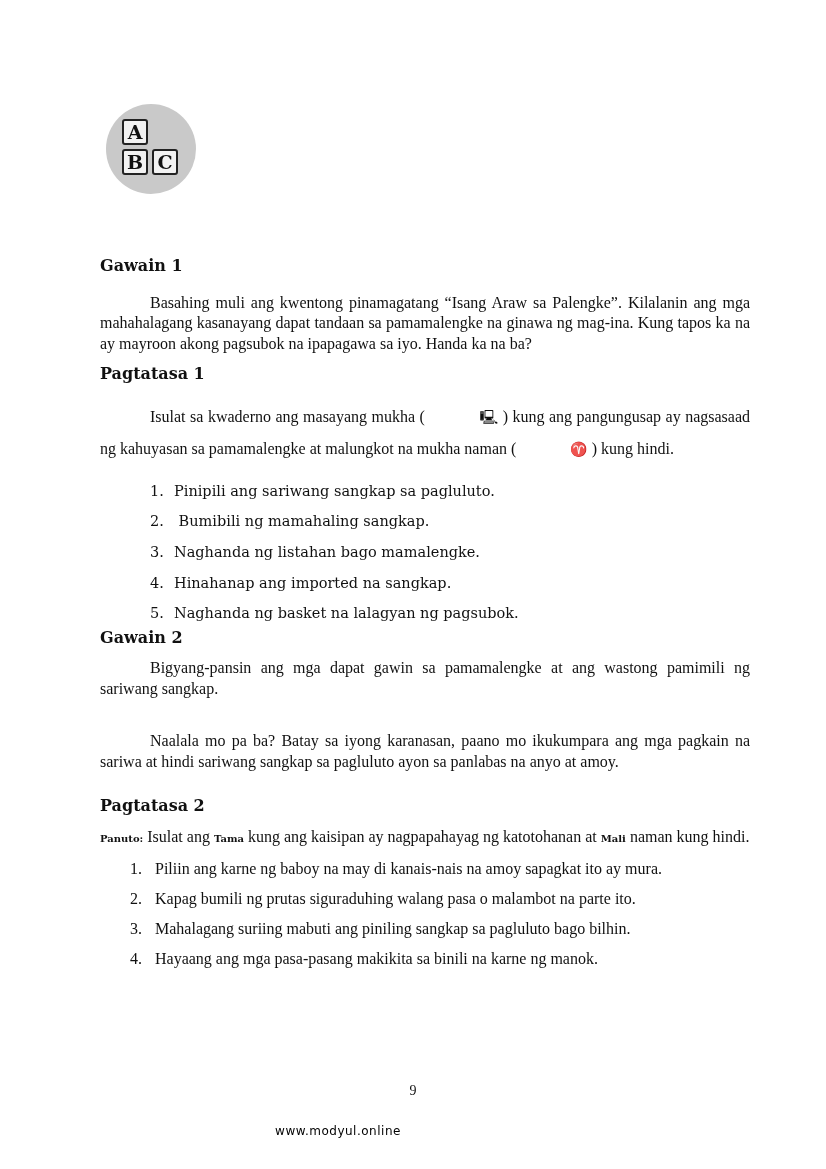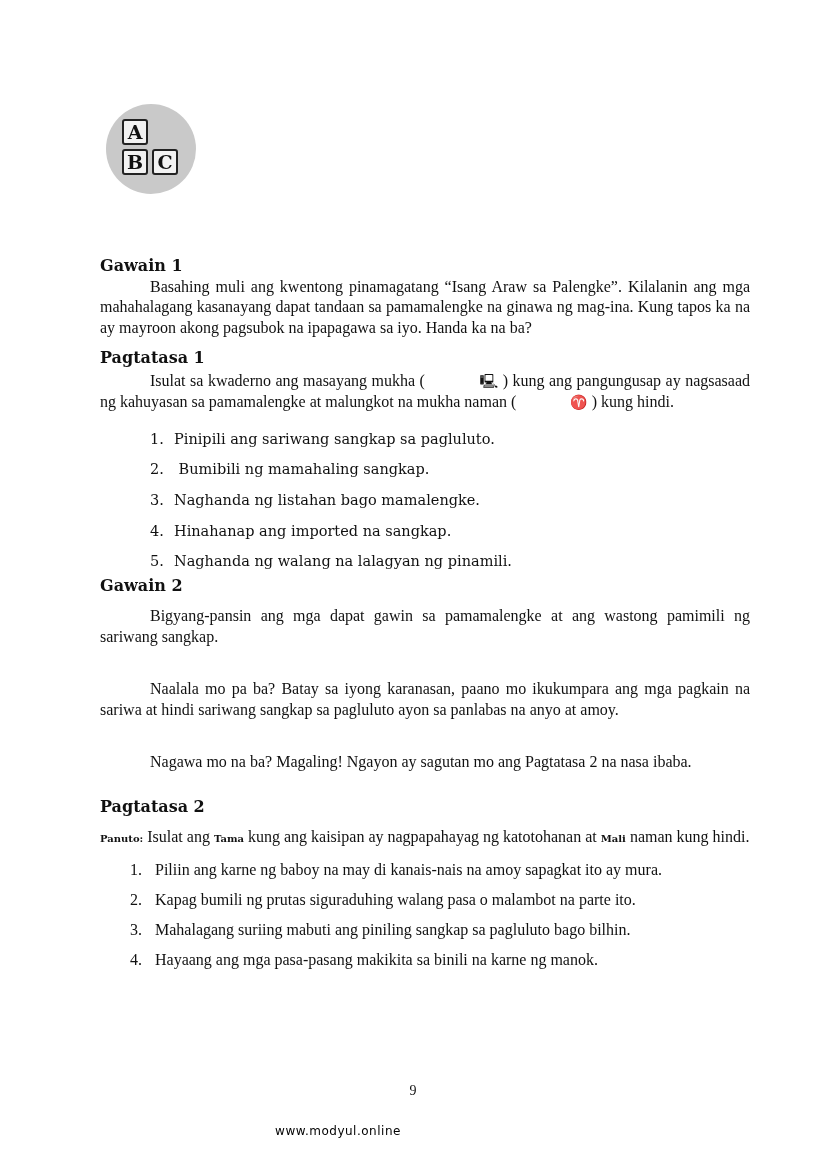--- a/index.html
+++ b/index.html
@@ -47,37 +47,36 @@
 <div class="page">
 
   <div class="logo-circle"></div>
   <div class="block a">A</div>
   <div class="block b">B</div>
   <div class="block c">C</div>
 
   <div class="content">
 
     <p class="h">Gawain 1</p>
-    <p class="para indent" style="margin-top:0;">Basahing muli ang kwentong pinamagatang “Isang Araw sa Palengke”. Kilalanin ang mga mahahalagang kasanayang dapat tandaan sa pamamalengke na ginawa ng mag-ina. Kung tapos ka na ay mayroon akong pagsubok na ipapagawa sa iyo. Handa ka na ba?</p>
+    <p class="para indent" style="margin-top:16px;">Basahing muli ang kwentong pinamagatang “Isang Araw sa Palengke”. Kilalanin ang mga mahahalagang kasanayang dapat tandaan sa pamamalengke na ginawa ng mag-ina. Kung tapos ka na ay mayroon akong pagsubok na ipapagawa sa iyo. Handa ka na ba?</p>
 
     <p class="h" style="margin-top:10px;">Pagtatasa 1</p>
-    <p class="para indent" style="margin-top:2px; line-height:20px;"><span>Isulat sa kwaderno ang masayang mukha (</span> <span class="face">🖳</span> <span>) kung ang pangungusap ay nagsasaad ng kahuyasan sa pamamalengke at malungkot na mukha naman (</span> <span class="face">♈</span> <span>) kung hindi.</span></p>
+    <p class="para indent" style="margin-top:16px; line-height:31px;"><span>Isulat sa kwaderno ang masayang mukha (</span> <span class="face">🖳</span> <span>) kung ang pangungusap ay nagsasaad ng kahuyasan sa pamamalengke at malungkot na mukha naman (</span> <span class="face">♈</span> <span>) kung hindi.</span></p>
 
     <ol class="list1" style="margin-top:16px;">
       <li><span class="num">1.</span><span>Pinipili ang sariwang sangkap sa pagluluto.</span></li>
       <li><span class="num">2.</span><span style="white-space:pre"> Bumibili ng mamahaling sangkap.</span></li>
       <li><span class="num">3.</span><span>Naghanda ng listahan bago mamalengke.</span></li>
       <li><span class="num">4.</span><span>Hinahanap ang imported na sangkap.</span></li>
-      <li><span class="num">5.</span><span>Naghanda ng walang na lalagyan ng pinamili.</span></li>
+      <li><span class="num">5.</span><span>Naghanda ng basket na lalagyan ng pagsubok.</span></li>
     </ol>
 
     <p class="h" style="margin-top:-6px;">Gawain 2</p>
     <p class="para indent" style="margin-top:10px;">Bigyang-pansin ang mga dapat gawin sa pamamalengke at ang wastong pamimili ng sariwang sangkap.</p>
     <p class="para indent">Naalala mo pa ba? Batay sa iyong karanasan, paano mo ikukumpara ang mga pagkain na sariwa at hindi sariwang sangkap sa pagluluto ayon sa panlabas na anyo at amoy.</p>
-    <p class="para indent">Nagawa mo na ba? Magaling! Ngayon ay sagutan mo ang Pagtatasa 2 na nasa ibaba.</p>
 
     <p class="h" style="margin-top:24px;">Pagtatasa 2</p>
     <p class="para panuto" style="margin-top:10px;"><b class="inline">Panuto:</b><span> Isulat ang </span><b class="inline">Tama</b><span> kung ang kaisipan ay nagpapahayag ng katotohanan at </span><b class="inline">Mali</b><span> naman kung hindi.</span></p>
 
     <ol class="list2" style="margin-top:10px;">
       <li style="width:560px; margin-bottom:11px;"><span class="num">1.</span><span>Piliin ang karne ng baboy na may di kanais-nais na amoy sapagkat ito ay mura.</span></li>
       <li style="margin-bottom:11px;"><span class="num">2.</span><span>Kapag bumili ng prutas siguraduhing walang pasa o malambot na parte ito.</span></li>
       <li style="margin-bottom:11px;"><span class="num">3.</span><span>Mahalagang suriing mabuti ang piniling sangkap sa pagluluto bago bilhin.</span></li>
       <li><span class="num">4.</span><span>Hayaang ang mga pasa-pasang makikita sa binili na karne ng manok.</span></li>
     </ol>

